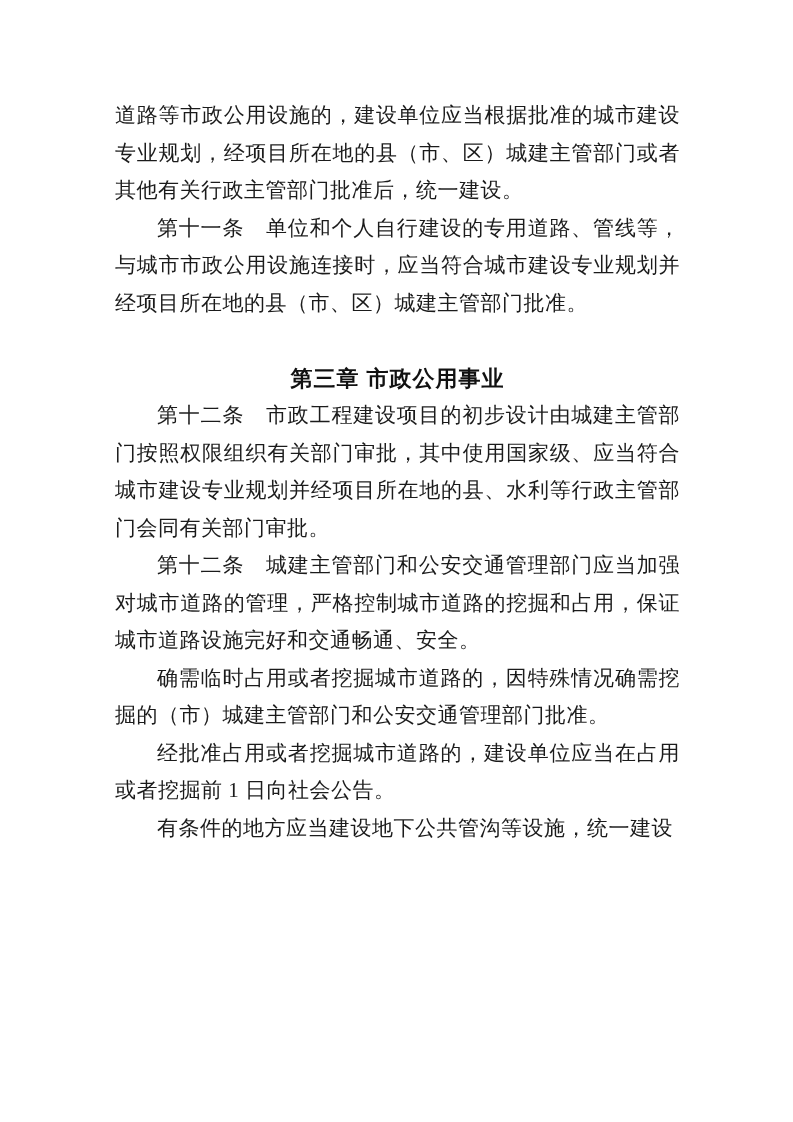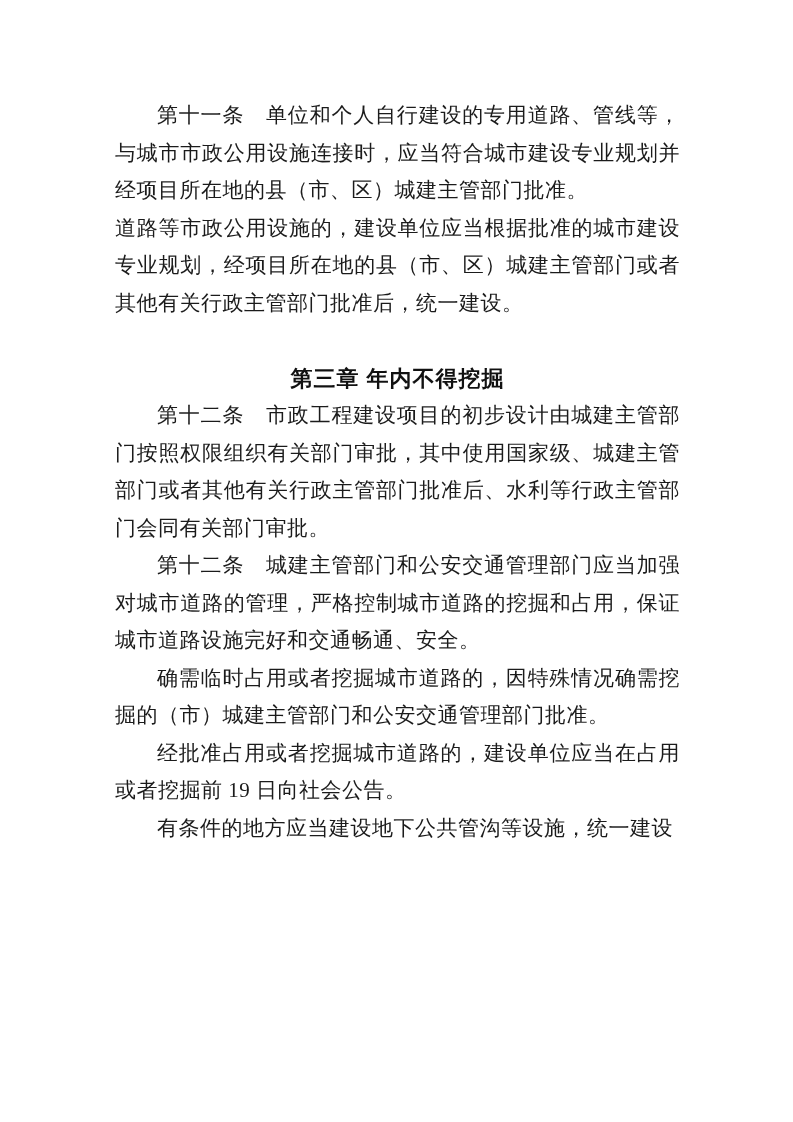--- a/index.html
+++ b/index.html
@@ -38,21 +38,21 @@
     font-size: 22px;
     line-height: 37.5px;
     letter-spacing: 1px;
     color: #111111;
   }
 </style>
 </head>
 <body>
 
 <div class="page">
+  <p class="body no-indent">道路等市政公用设施的，建设单位应当根据批准的城市建设专业规划，经项目所在地的县（市、区）城建主管部门或者其他有关行政主管部门批准后，统一建设。</p>
   <p class="body">第十一条　单位和个人自行建设的专用道路、管线等，与城市市政公用设施连接时，应当符合城市建设专业规划并经项目所在地的县（市、区）城建主管部门批准。</p>
-  <p class="body no-indent">道路等市政公用设施的，建设单位应当根据批准的城市建设专业规划，经项目所在地的县（市、区）城建主管部门或者其他有关行政主管部门批准后，统一建设。</p>
-  <h2 class="chapter">第三章 年内不得挖掘</h2>
-  <p class="body">第十二条　市政工程建设项目的初步设计由城建主管部门按照权限组织有关部门审批，其中使用国家级、城建主管部门或者其他有关行政主管部门批准后、水利等行政主管部门会同有关部门审批。</p>
+  <h2 class="chapter">第三章 市政公用事业</h2>
+  <p class="body">第十二条　市政工程建设项目的初步设计由城建主管部门按照权限组织有关部门审批，其中使用国家级、应当符合城市建设专业规划并经项目所在地的县、水利等行政主管部门会同有关部门审批。</p>
   <p class="body">第十二条　城建主管部门和公安交通管理部门应当加强对城市道路的管理，严格控制城市道路的挖掘和占用，保证城市道路设施完好和交通畅通、安全。</p>
   <p class="body">确需临时占用或者挖掘城市道路的，因特殊情况确需挖掘的（市）城建主管部门和公安交通管理部门批准。</p>
-  <p class="body">经批准占用或者挖掘城市道路的，建设单位应当在占用或者挖掘前 19 日向社会公告。</p>
+  <p class="body">经批准占用或者挖掘城市道路的，建设单位应当在占用或者挖掘前 1 日向社会公告。</p>
   <p class="body">有条件的地方应当建设地下公共管沟等设施，统一建设</p>
 </div>
 
 </body></html>

